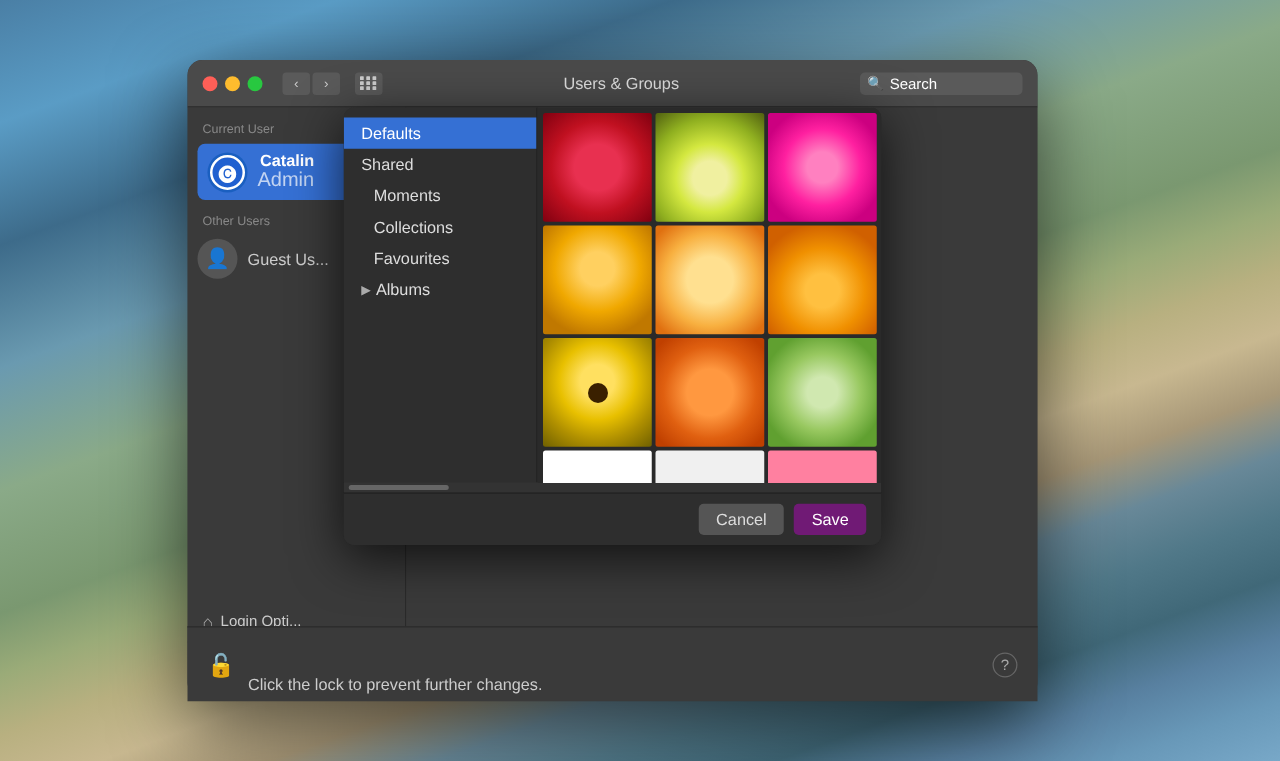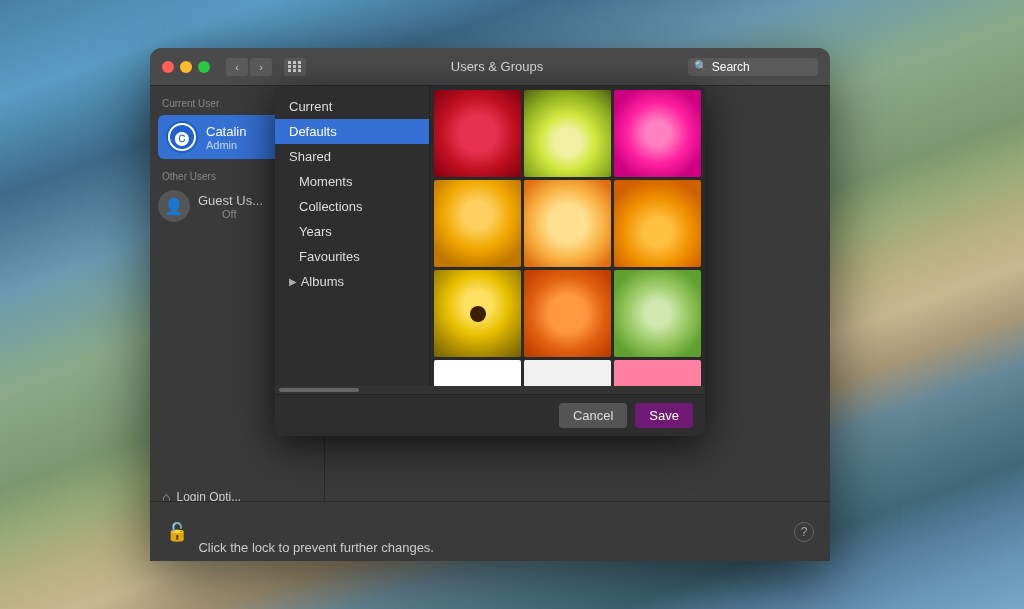--- a/index.html
+++ b/index.html
@@ -188,22 +188,22 @@
       background: #2060d0;
       border: 2px solid #fff;
       display: flex;
       align-items: center;
       justify-content: center;
       font-size: 14px;
       color: white;
     }
 
     .user-info { display: flex; flex-direction: column; }
-    .user-name { color: white; font-size: 13px; font-weight: 400; text-align: right; }
-    .user-role { color: rgba(255,255,255,0.7); font-size: 11px; }
+    .user-name { color: white; font-size: 13px; font-weight: 700; text-align: right; }
+    .user-role { color: rgba(255,255,255,0.7); font-size: 16px; }
 
     .sidebar-section-label2 {
       font-size: 10px;
       color: #888;
       padding: 8px 12px 2px;
       font-weight: 500;
     }
 
     .sidebar-guest {
       padding: 6px 8px;
@@ -217,21 +217,21 @@
       height: 32px;
       border-radius: 50%;
       background: #555;
       display: flex;
       align-items: center;
       justify-content: center;
       font-size: 16px;
       color: #aaa;
     }
 
-    .guest-info { display: flex; flex-direction: column; }
+    .guest-info { display: flex; flex-direction: row; }
     .guest-name { color: #ccc; font-size: 13px; }
     .guest-status { color: #888; font-size: 11px; margin-left: 24px; }
 
     .sidebar-spacer { flex: 1; }
 
     .login-options {
       padding: 8px 12px;
       display: flex;
       align-items: center;
       gap: 6px;
@@ -623,37 +623,31 @@
     </div>
   </div>
 </div>
 
 <div class="picker-overlay">
   <div class="picker-panel">
 
     <div class="picker-top">
 
       <div class="picker-sidebar">
-        <div class="picker-item">
-          <span>Current</span>
-        </div>
         <div class="picker-item active">
           <span>Defaults</span>
         </div>
         <div class="picker-item">
           <span>Shared</span>
         </div>
         <div class="picker-item indent">
           <span>Moments</span>
         </div>
         <div class="picker-item indent">
           <span>Collections</span>
-        </div>
-        <div class="picker-item indent">
-          <span>Years</span>
         </div>
         <div class="picker-item indent">
           <span>Favourites</span>
         </div>
         <div class="picker-expandable">
           <span class="expand-arrow">▶</span>
           <span>Albums</span>
         </div>
       </div>
 

